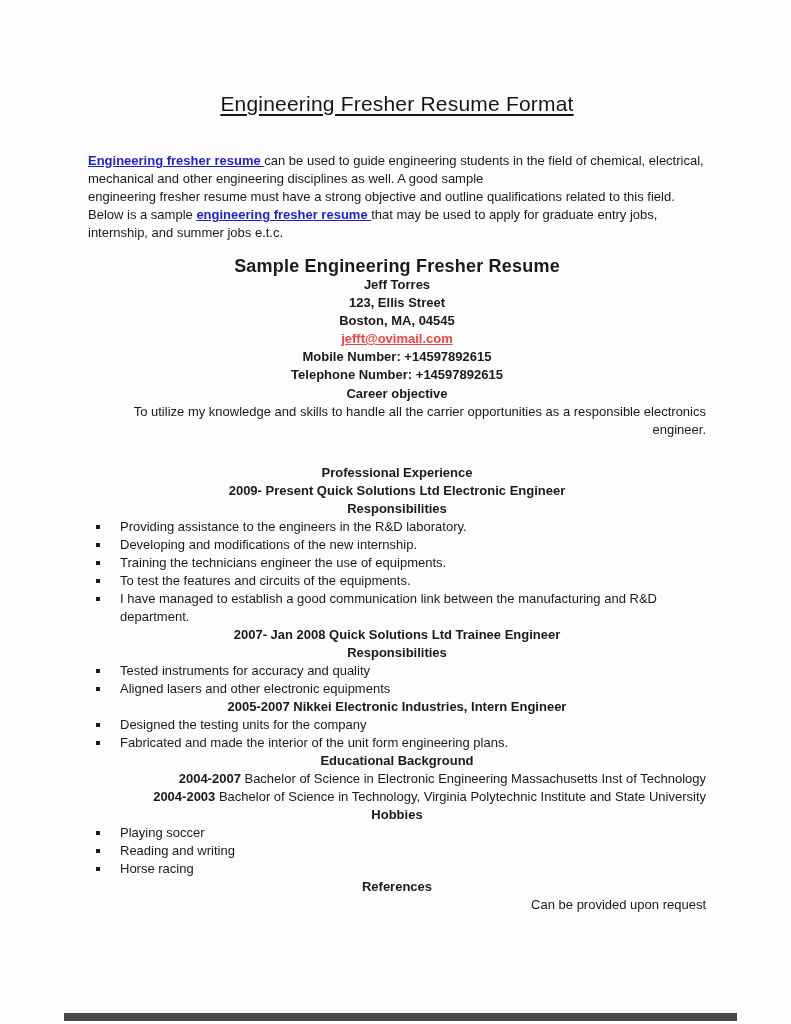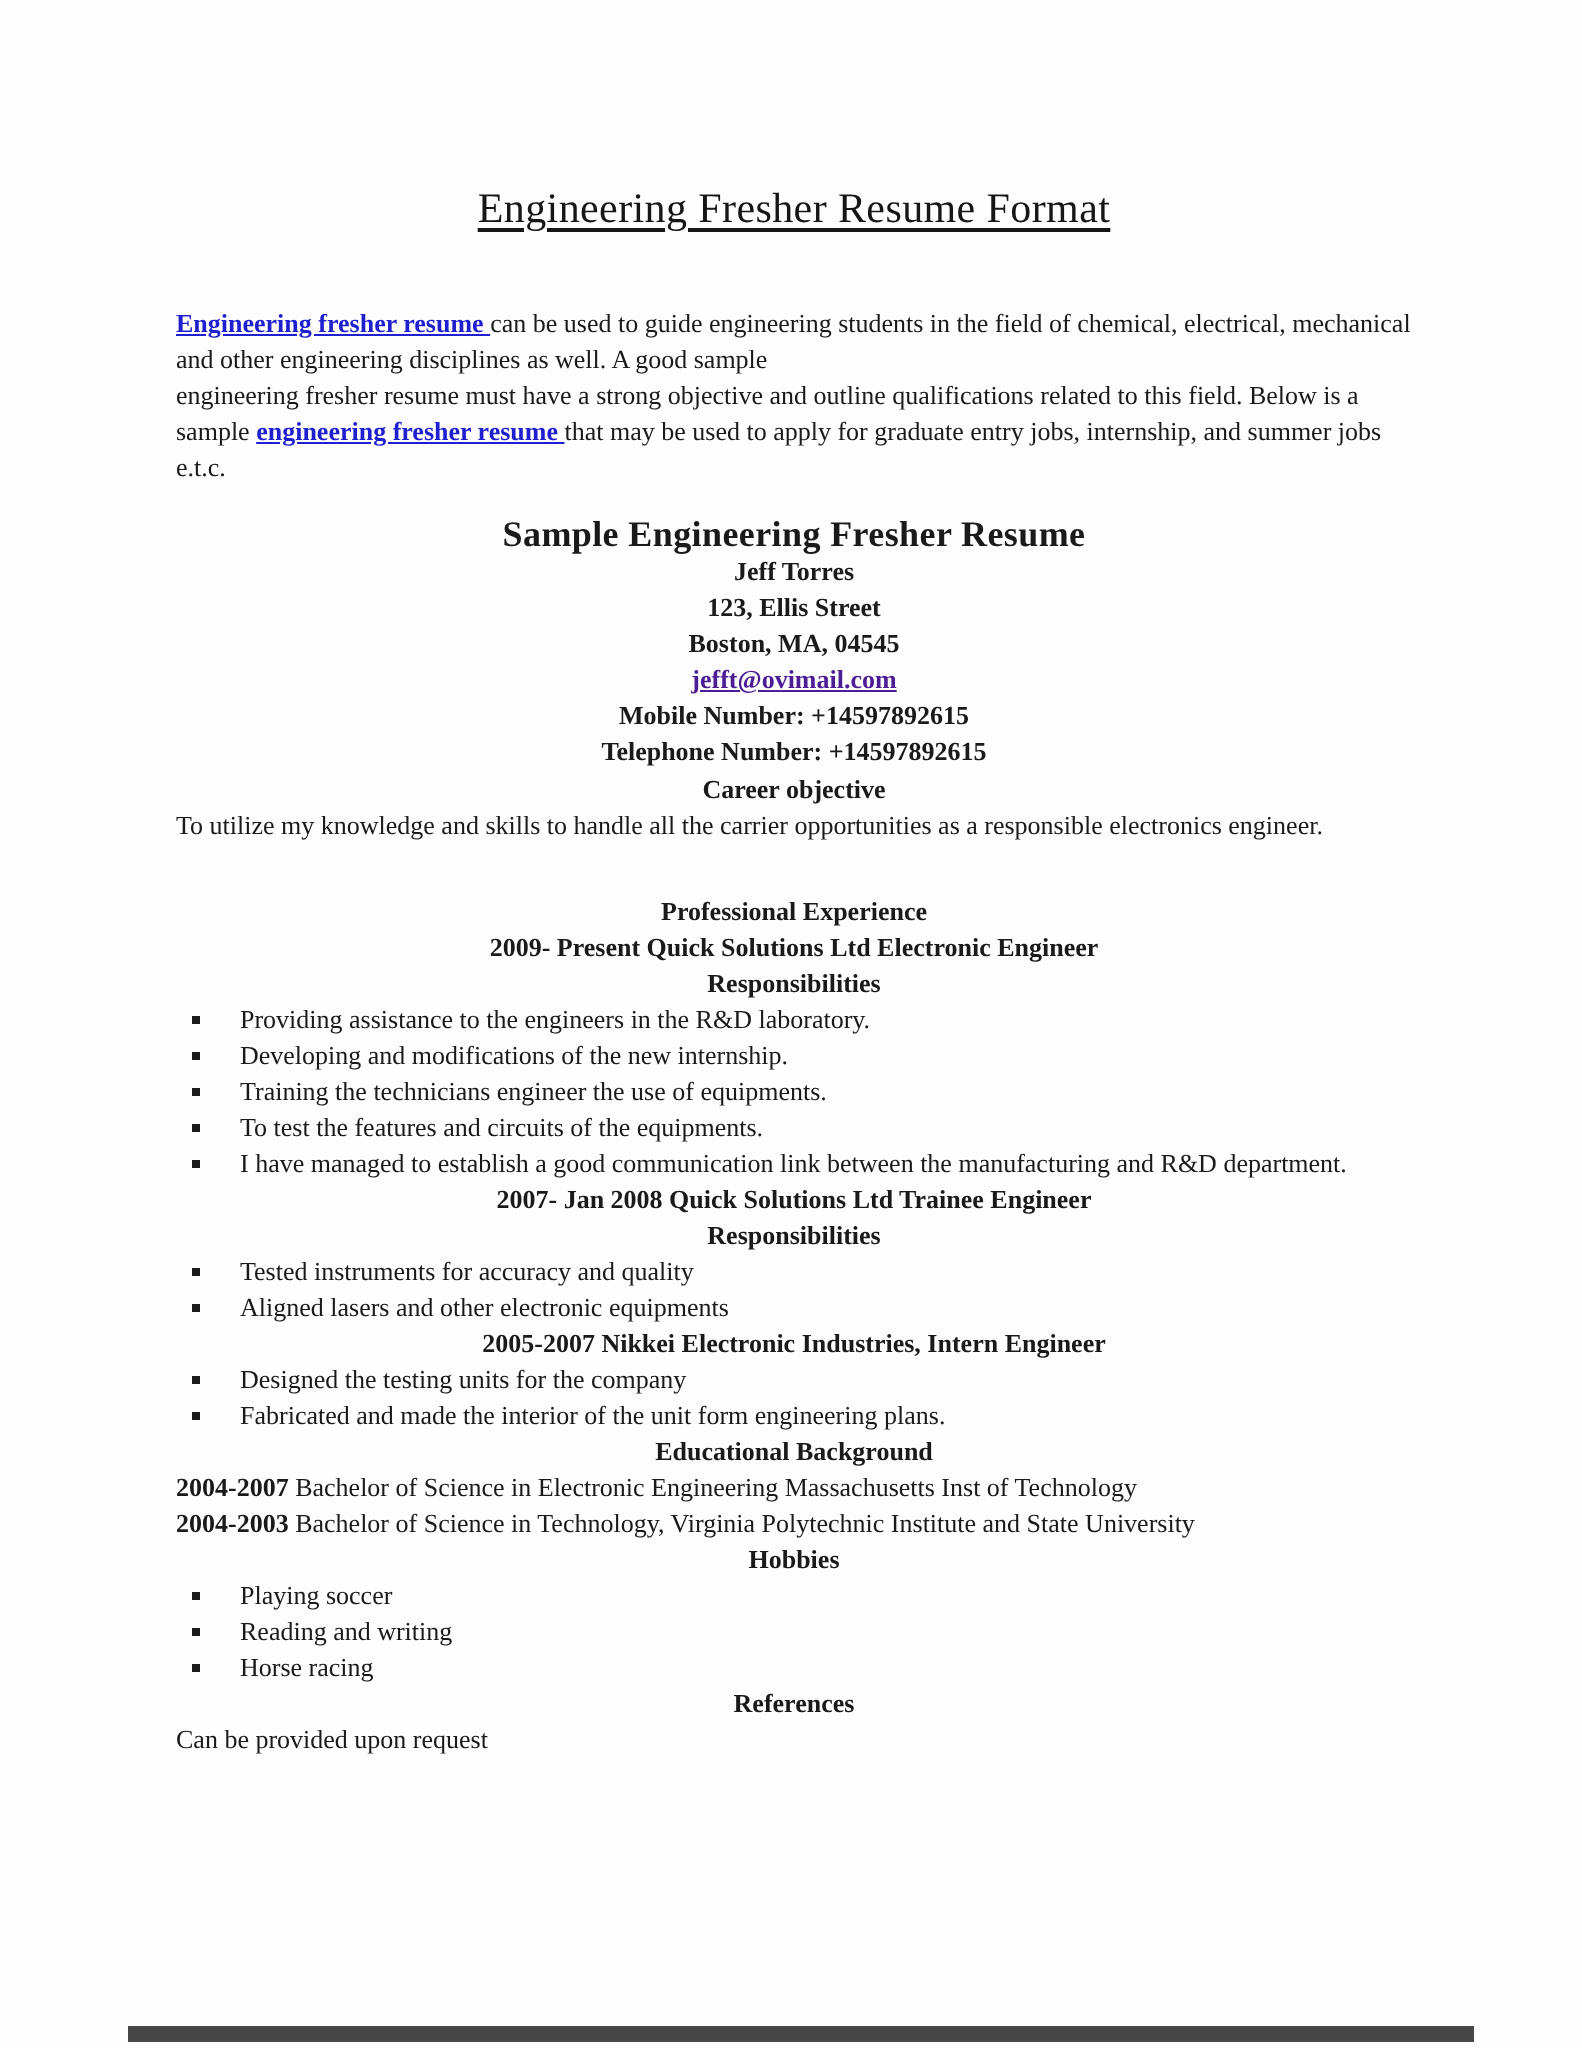--- a/index.html
+++ b/index.html
@@ -3,21 +3,21 @@
 <meta charset="utf-8">
 <style>
   * { box-sizing: border-box; }
   html, body { margin: 0; padding: 0; background: #ffffff; }
   .page {
     position: relative;
     width: 791px;
     height: 1024px;
     background: #fdfdfd;
     overflow: hidden;
-    font-family: Liberation Serif, serif;
+    font-family: Liberation Sans, sans-serif;
     color: #1a1a1a;
   }
   .content {
     position: absolute;
     left: 88px;
     top: 0;
     width: 618px;
   }
   .doc-title {
     margin: 92px 0 0 0;
@@ -34,40 +34,40 @@
     font-size: 13px;
     line-height: 18px;
   }
   .body-link {
     color: #1f1fcf;
     font-weight: 700;
     text-decoration: underline;
     cursor: pointer;
   }
   .email-link {
-    color: #4c1d95;
+    color: #ef4444;
     font-weight: 700;
     text-decoration: underline;
     cursor: pointer;
   }
   .resume-heading {
     margin-top: 14px;
     text-align: center;
     font-size: 18px;
     line-height: 20px;
     font-weight: 700;
     letter-spacing: 0.2px;
   }
   .contact-line {
     text-align: center;
     font-size: 13px;
     font-weight: 700;
     line-height: 18px;
   }
-  .sec { font-size: 13px; line-height: 18px; }
+  .sec { font-size: 13px; line-height: 18px; text-align: right; }
   .bold { font-weight: 700; }
   .sect-heading { font-size: 13px; line-height: 18px; font-weight: 700; text-align: center; }
   .objective-block { margin-top: 1px; }
   .experience-block { margin-top: 25px; }
   ul.bullets { list-style: none; margin: 0; padding: 0; }
   ul.bullets li {
     position: relative;
     padding-left: 32px;
     font-size: 13px;
     line-height: 18px;

